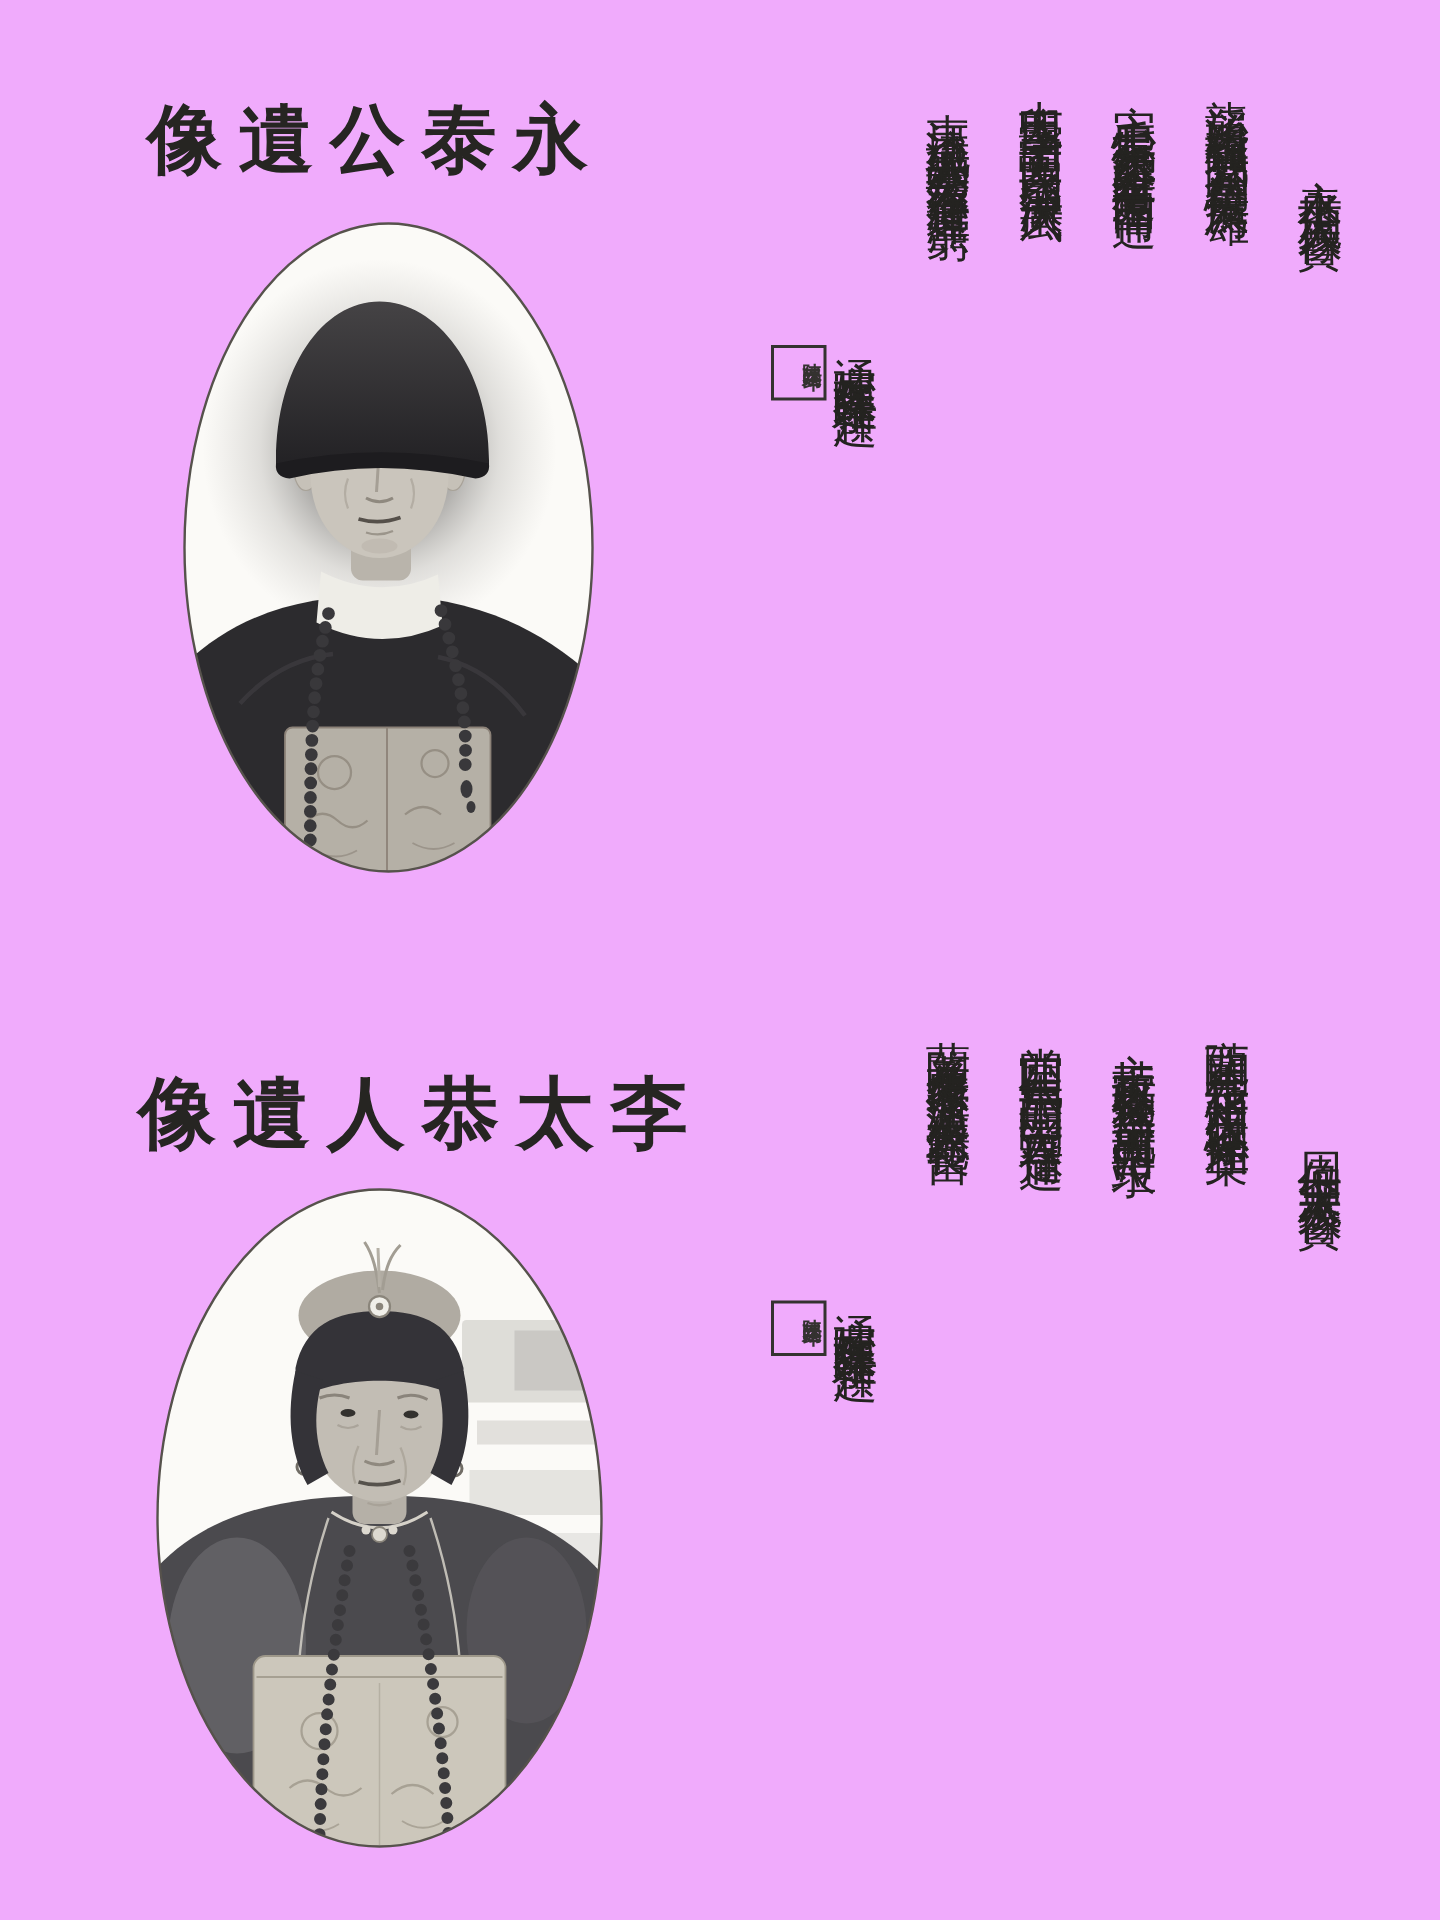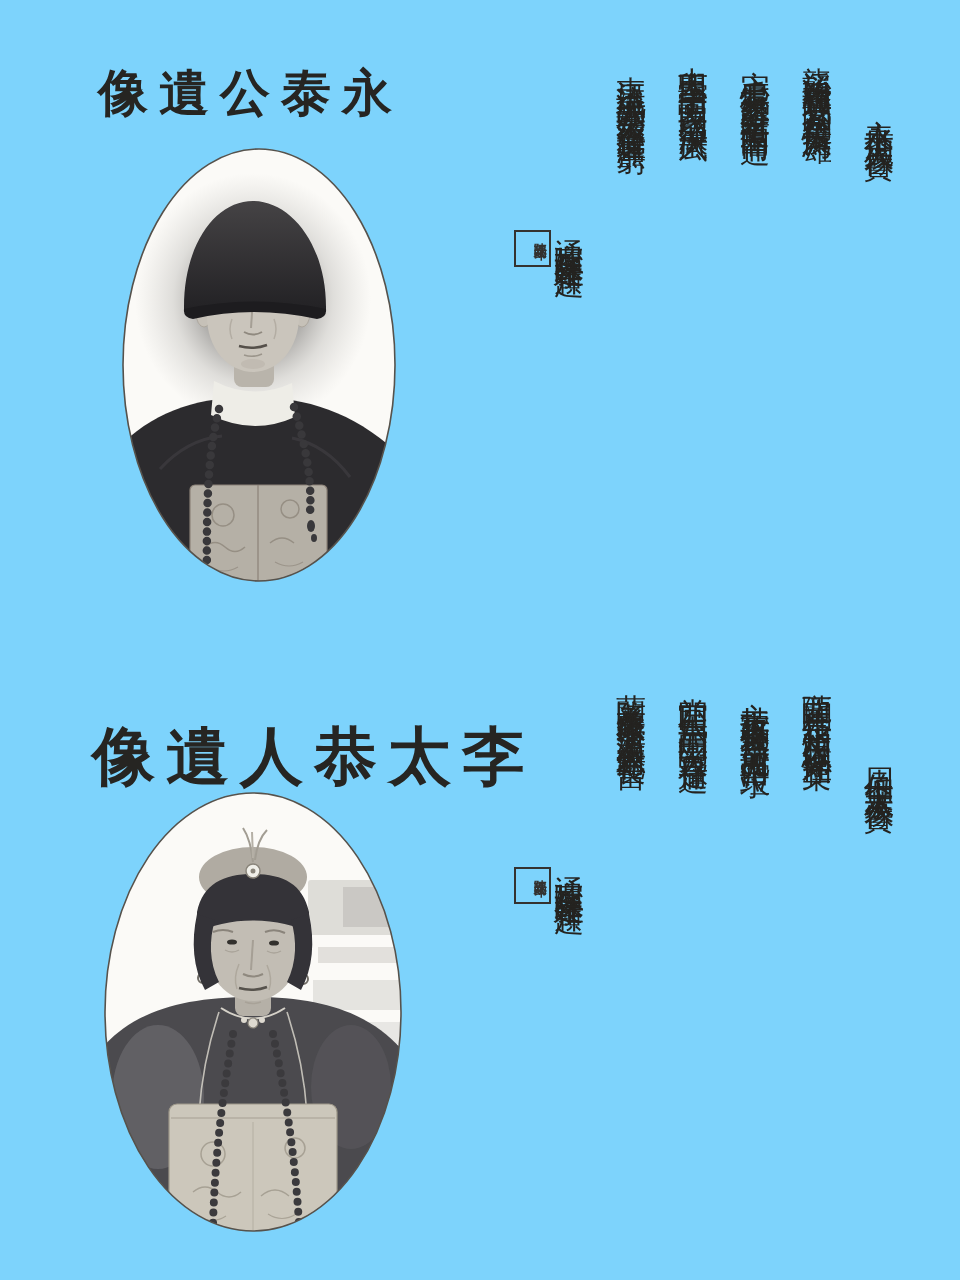--- a/index.html
+++ b/index.html
@@ -1,28 +1,28 @@
 <!DOCTYPE html>
 <html><head>
 <meta charset="utf-8">
 <style>
   html,body{margin:0;padding:0;}
   body{width:960px;height:1280px;background:#e9e7e2;}
   .page{
     position:relative;width:960px;height:1280px;overflow:hidden;
-    background:#7dd3fc;color:#232220;
+    background:#f0abfc;color:#232220;
     font-family:"DejaVu Serif","Liberation Serif",serif;
   }
   
   .caption{
     position:absolute;white-space:nowrap;font-weight:600;
     color:#262522;letter-spacing:11px;line-height:1.3;
   }
   .cap-top{left:98px;top:26px;font-size:50px;}
-  .cap-bottom{left:92px;top:674px;font-size:63px;}
+  .cap-bottom{left:92px;top:674px;font-size:52px;}
   
   .oval{position:absolute;margin:0;padding:0;}
   .oval svg{display:block;width:100%;height:100%;}
   .oval-top{left:120px;top:147px;width:278px;height:437px;}
   .oval-bottom{left:103px;top:792px;width:300px;height:441px;}
   
   .eulogy{
     position:absolute;writing-mode:vertical-rl;
     font-size:30px;letter-spacing:4.5px;color:#242320;
   }

